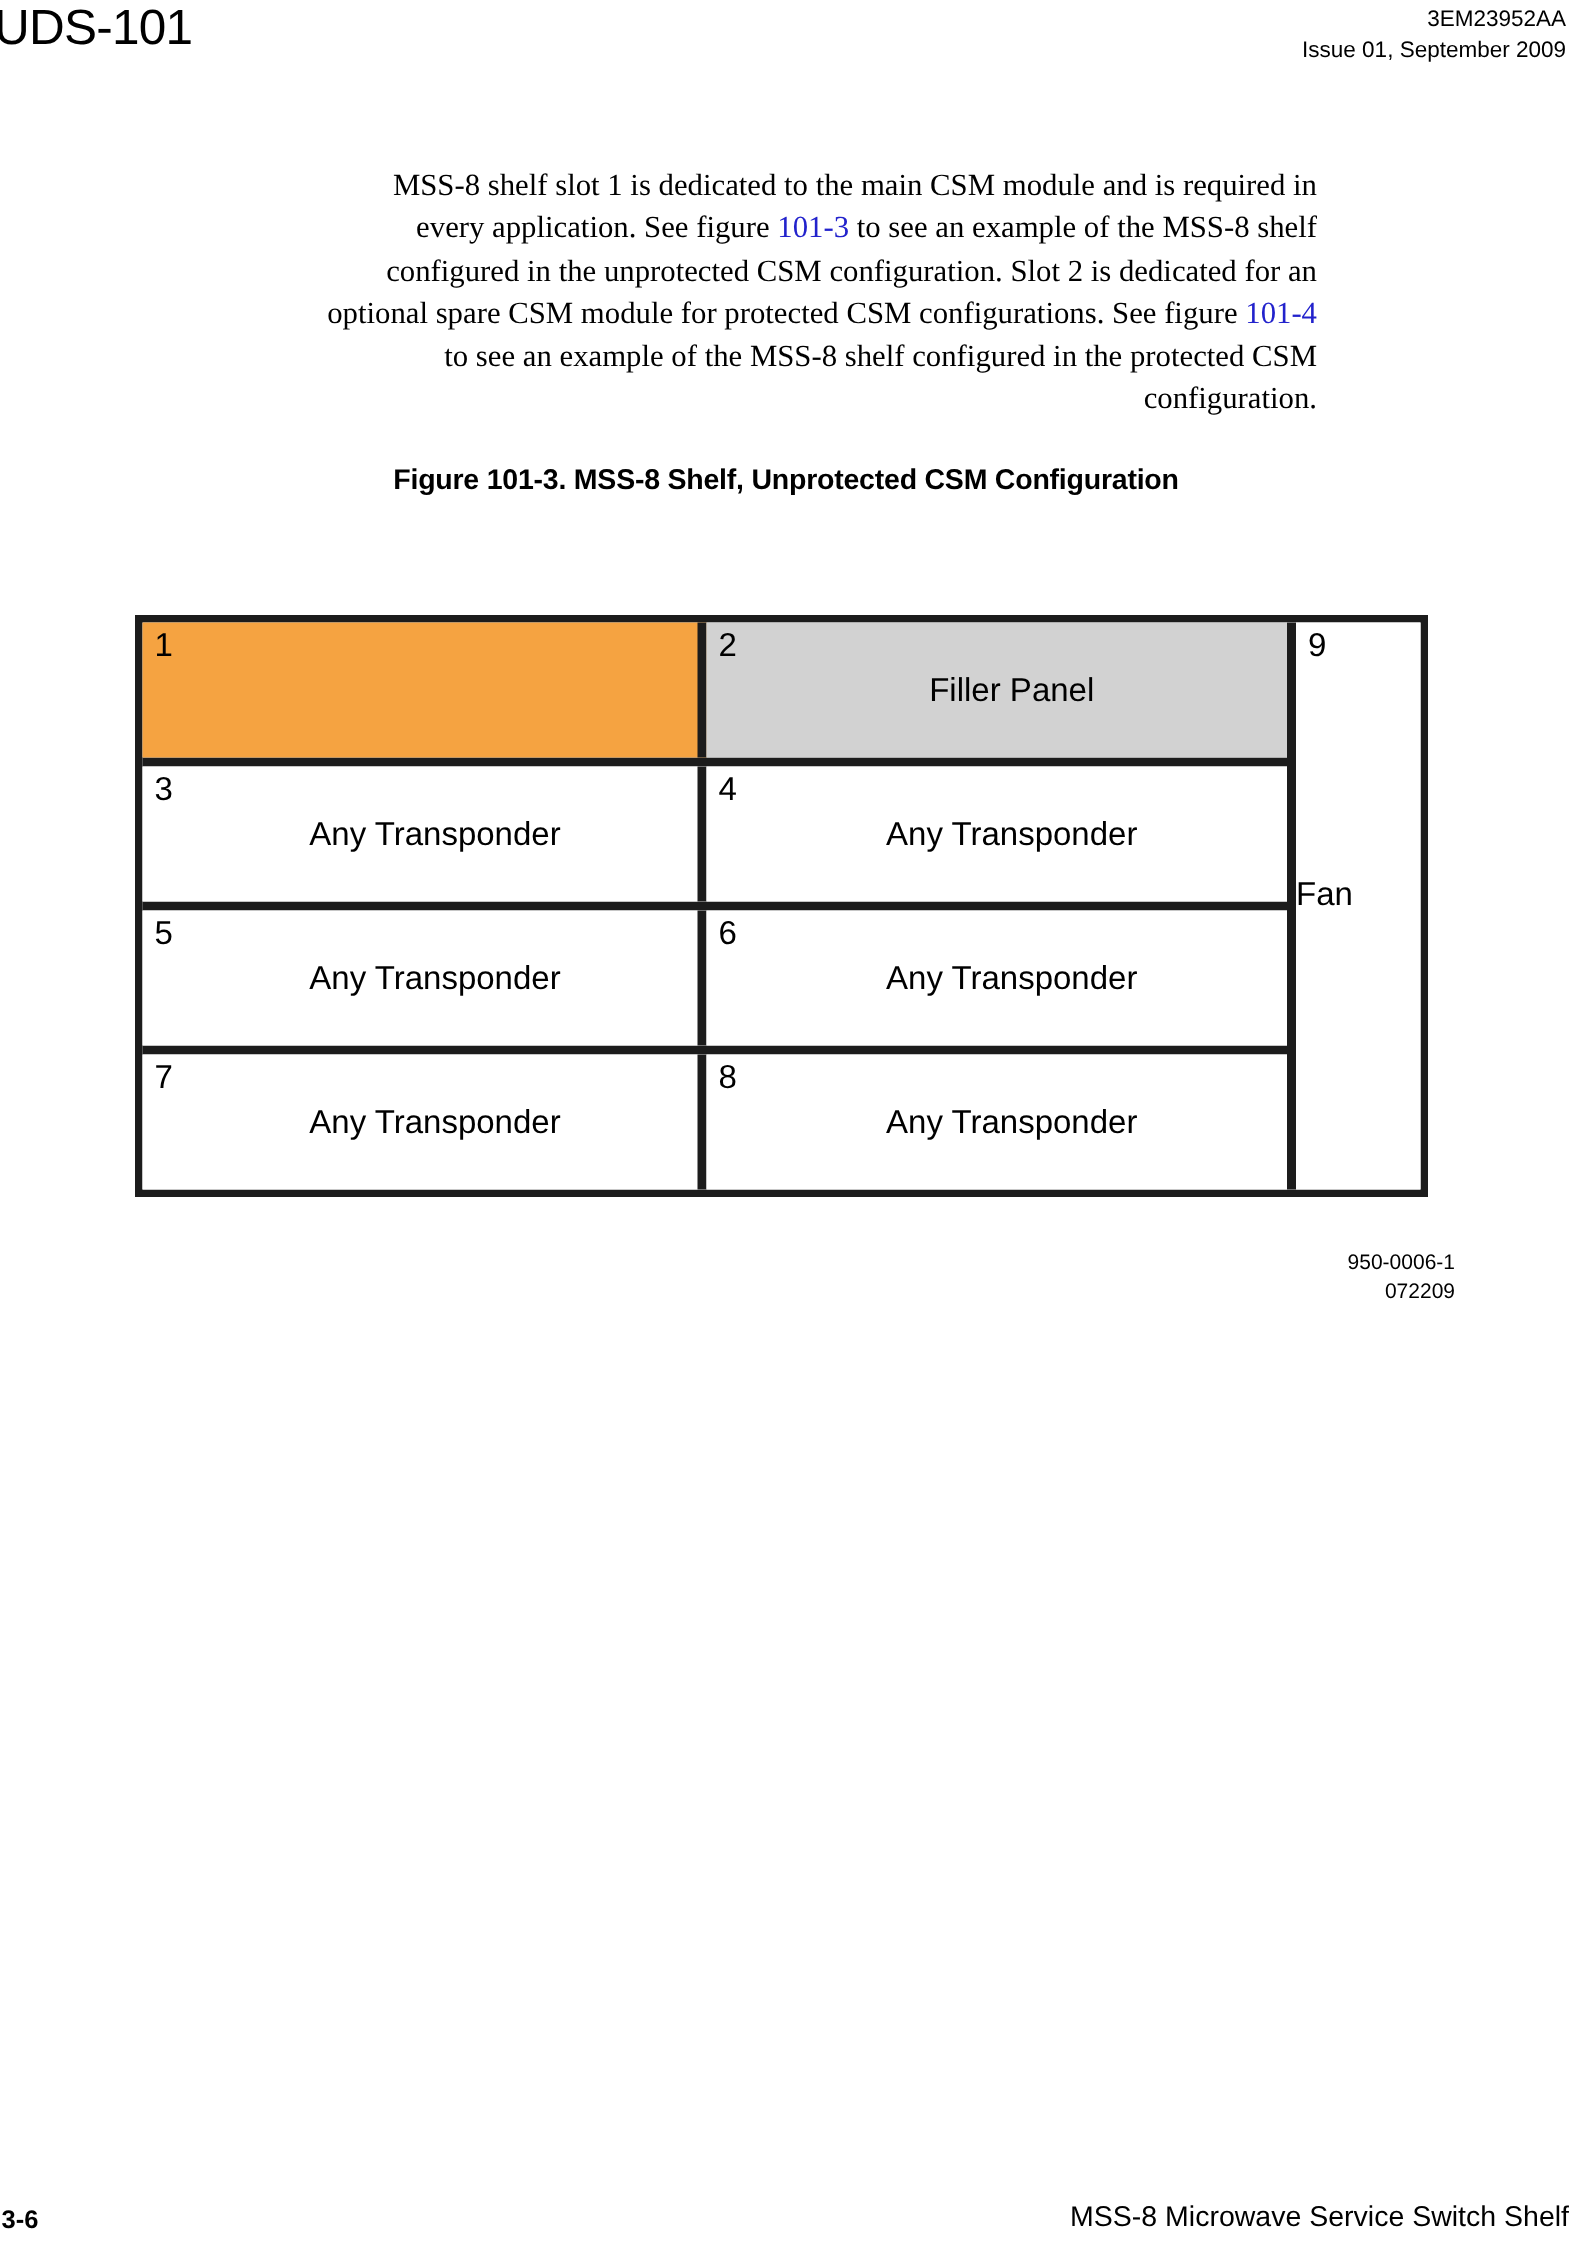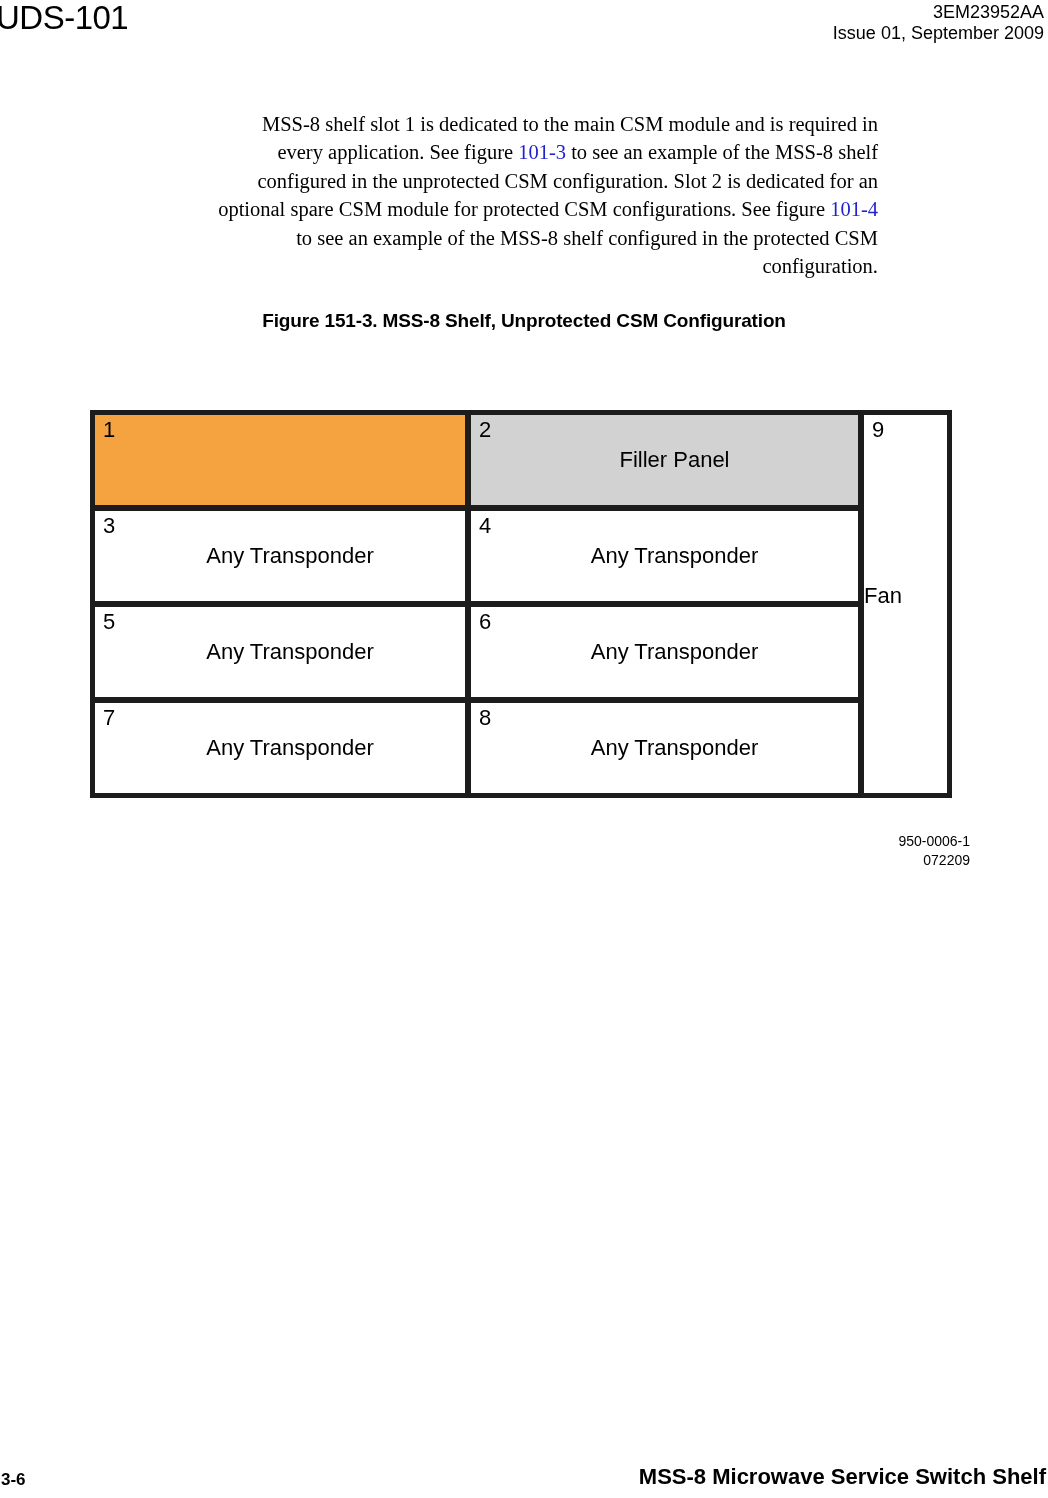--- a/index.html
+++ b/index.html
@@ -32,21 +32,21 @@
     font-size: 33px;
     letter-spacing: -0.5px;
     line-height: 36px;
     white-space: nowrap;
   }
   .header-right {
     position: absolute;
     right: 4px;
     top: 2px;
     text-align: right;
-    font-size: 18px;
+    font-size: 15px;
     line-height: 21px;
   }
 
   
   .body-text {
     position: absolute;
     left: 218px;
     top: 110px;
     width: 660px;
     font-family: "Liberation Serif", serif;
@@ -186,39 +186,39 @@
     left: 1px;
     bottom: 0;
     font-size: 17px;
     font-weight: bold;
     text-align: center;
   }
   .footer-right {
     position: absolute;
     right: 2px;
     bottom: 0;
-    font-size: 22px;
-    font-weight: bold;
+    font-size: 19px;
+    font-weight: normal;
     white-space: nowrap;
   }
 </style>
 </head>
 <body>
 
 <div class="page-header">
   <div class="header-left">UDS-101</div>
   <div class="header-right">
     <div>3EM23952AA</div>
     <div>Issue 01, September 2009</div>
   </div>
 </div>
 
 <div class="body-text"><span>MSS-8 shelf slot 1 is dedicated to the main CSM module and is required in every application. See figure </span><a class="xref" href="#" style="text-decoration:none;">101-3</a><span> to see an example of the MSS-8 shelf configured in the unprotected CSM configuration. Slot 2 is dedicated for an optional spare CSM module for protected CSM configurations. See figure </span><a class="xref" href="#" style="text-decoration:none;">101-4</a><span> to see an example of the MSS-8 shelf configured in the protected CSM configuration.</span></div>
 
-<div class="figure-caption">Figure 151-3. MSS-8 Shelf, Unprotected CSM Configuration</div>
+<div class="figure-caption">Figure 101-3. MSS-8 Shelf, Unprotected CSM Configuration</div>
 
 <div class="shelf-figure">
   <div class="shelf-frame">
 
     <div class="slot-grid">
 
       <div class="slot-row">
         <div class="slot left-slot orange">
           <span class="slot-number">1</span>
         </div>

